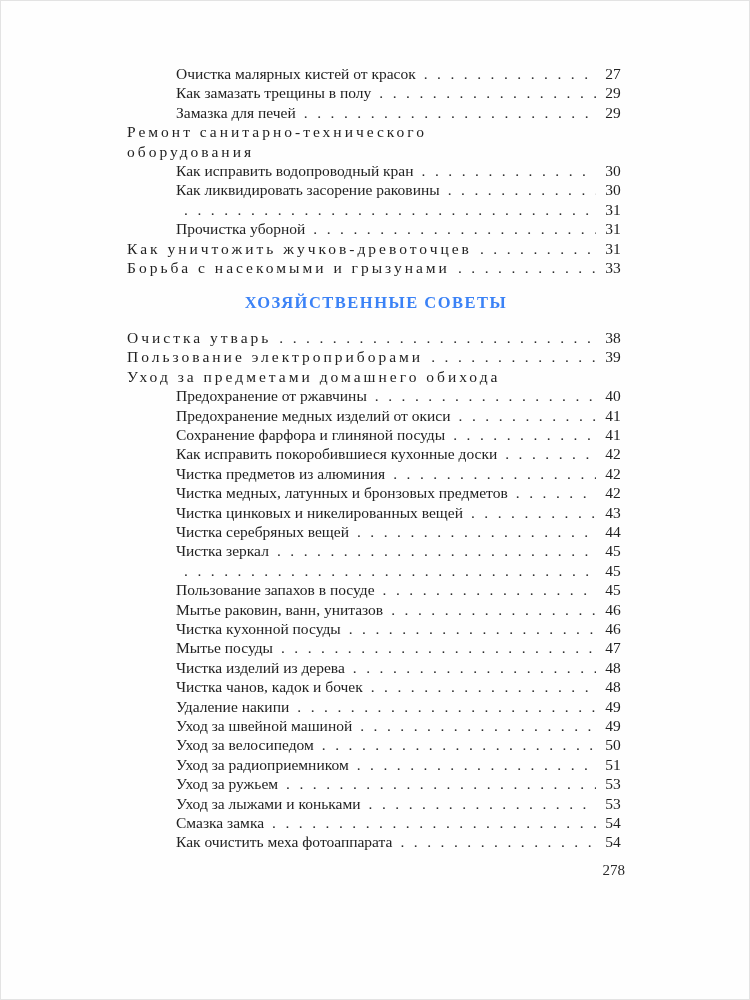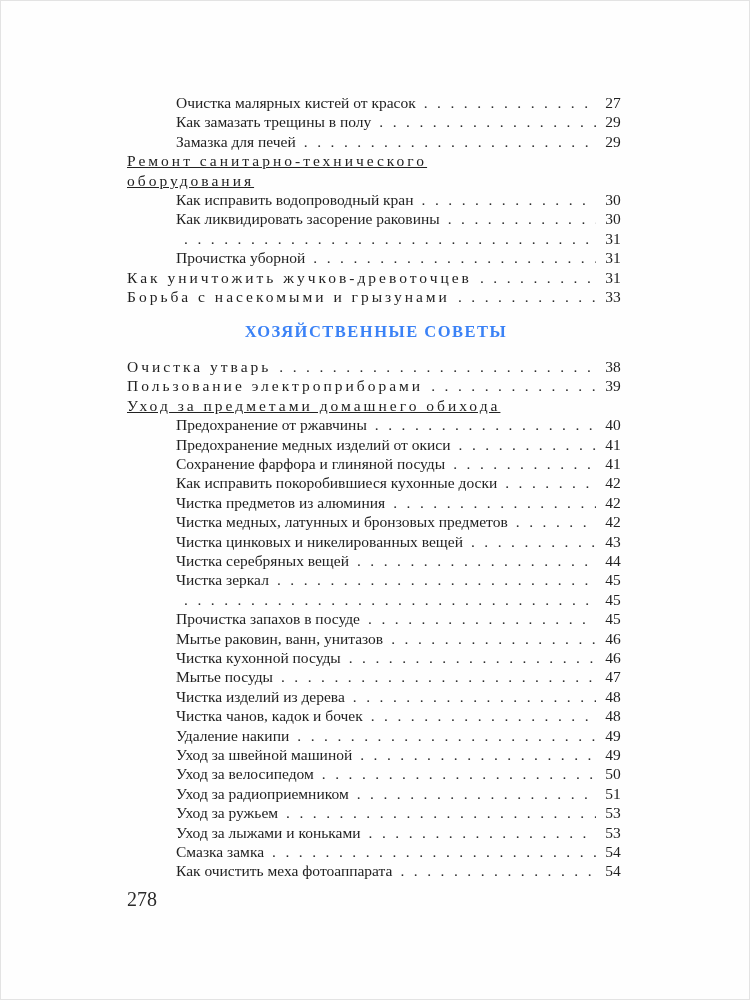--- a/index.html
+++ b/index.html
@@ -17,34 +17,32 @@
     font-family: "Liberation Serif", "DejaVu Serif", serif;
     color: #222222;
     padding-top: 64px;
     overflow: hidden;
   }
   .toc {
     margin-left: 127px;
     width: 498px;
     font-size: 15.5px;
     line-height: 19.4px;
-    margin-top: 29px;
   }
   .row {
     display: flex;
     flex-direction: row;
   }
   .row .title {
     flex: 0 0 auto;
     white-space: pre-line;
     max-width: 100%;
   }
   .row .title.grow {
     flex: 1 1 auto;
-    text-decoration: underline;
   }
   .row.lvl2 {
     padding-left: 49px;
   }
   .row.spaced .title {
     letter-spacing: 3px;
   }
   .leader {
     flex: 1 1 auto;
     min-width: 12px;
@@ -65,22 +63,22 @@
   .heading {
     margin: 16px 0 15px 0;
     text-align: center;
     font-size: 16.5px;
     font-weight: bold;
     letter-spacing: 1.5px;
     color: #3b82f6;
   }
   .folio {
     margin-top: 9px;
-    text-align: left;
-    font-size: 20px;
+    text-align: right;
+    font-size: 15px;
     color: #2a2a2a;
   }
 </style>
 </head>
 <body>
 
 <div class="sheet">
   <div class="toc">
     <div id="list-top">
         <div class="row lvl2">
@@ -190,21 +188,21 @@
         <div class="row lvl2">
           <span class="title">Чистка зеркал</span>
           <span class="leader"></span>
           <span class="pagenum">45</span>
         </div>
         <div class="row lvl2">
           <span class="leader"></span>
           <span class="pagenum">45</span>
         </div>
         <div class="row lvl2">
-          <span class="title">Прочистка запахов в посуде</span>
+          <span class="title">Пользование запахов в посуде</span>
           <span class="leader"></span>
           <span class="pagenum">45</span>
         </div>
         <div class="row lvl2">
           <span class="title">Мытье раковин, ванн, унитазов</span>
           <span class="leader"></span>
           <span class="pagenum">46</span>
         </div>
         <div class="row lvl2">
           <span class="title">Чистка кухонной посуды</span>

